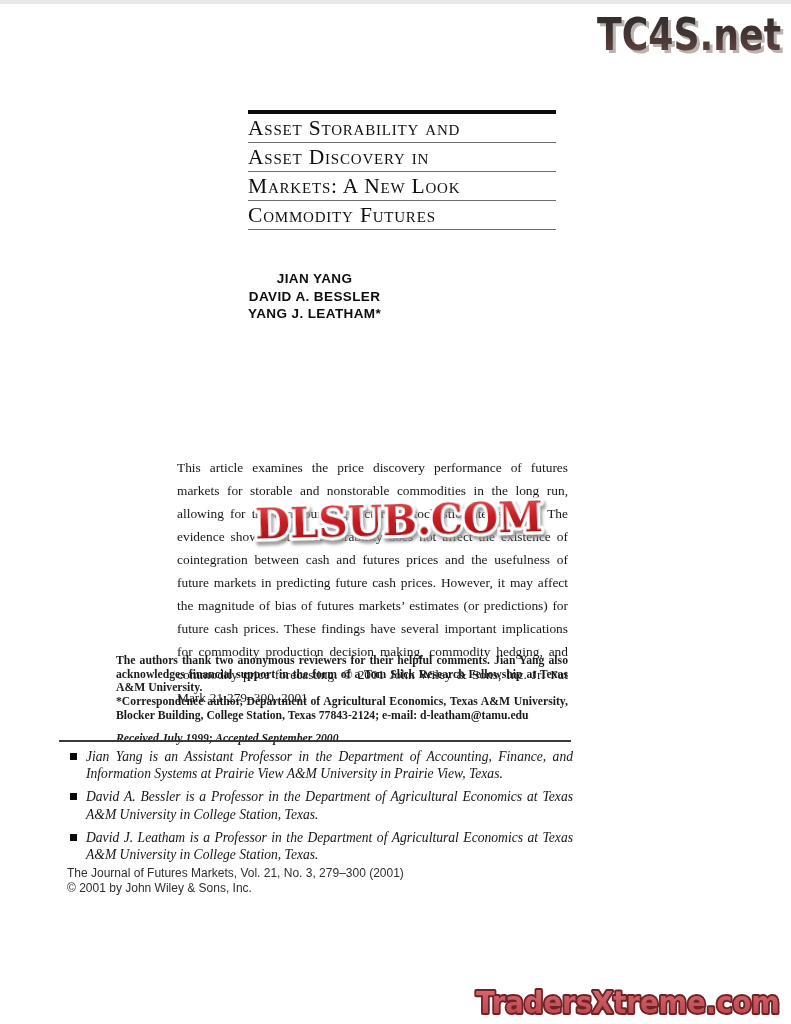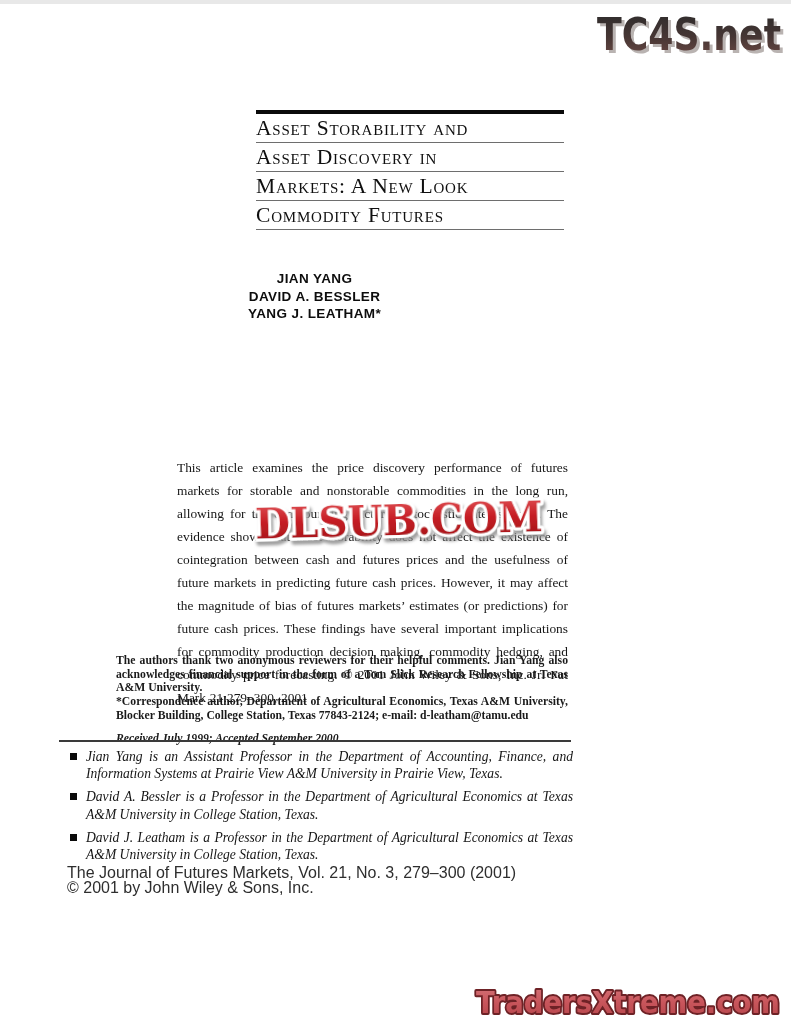--- a/index.html
+++ b/index.html
@@ -13,21 +13,21 @@
     font-family: "Liberation Serif", serif;
     color: #141414;
   }
 
   
   .tc4s-logo { position: absolute; top: 3px; left: 592px; }
   .dlsub-watermark { position: absolute; top: 481px; left: 243px; }
   .tradersxtreme-watermark { position: absolute; top: 976px; left: 465px; }
 
   
-  .title-block { position: absolute; left: 256px; top: 106px; width: 308px; }
+  .title-block { position: absolute; left: 248px; top: 106px; width: 308px; }
   .title-rule-top { height: 4px; background: #0a0a0a; }
   .title-line {
     font-family: "Liberation Serif", serif;
     font-variant: small-caps;
     font-size: 21.5px;
     letter-spacing: 0.8px;
     line-height: 23px;
     color: #0f0f0f;
     padding: 3px 0 2px 0;
     border-bottom: 1.5px solid #6e6e6e;
@@ -83,21 +83,21 @@
     font-size: 13.6px;
     line-height: 17.2px;
     text-align: justify;
     color: #151515;
   }
 
   
   .journal-info {
     position: absolute; left: 67px; top: 862px;
     font-family: "Liberation Sans", sans-serif;
-    font-size: 16px;
+    font-size: 12px;
     line-height: 14.5px;
     color: #2e2e2e;
   }
 </style>
 </head>
 <body>
 
 <div class="page">
 
   <div class="tc4s-logo">

